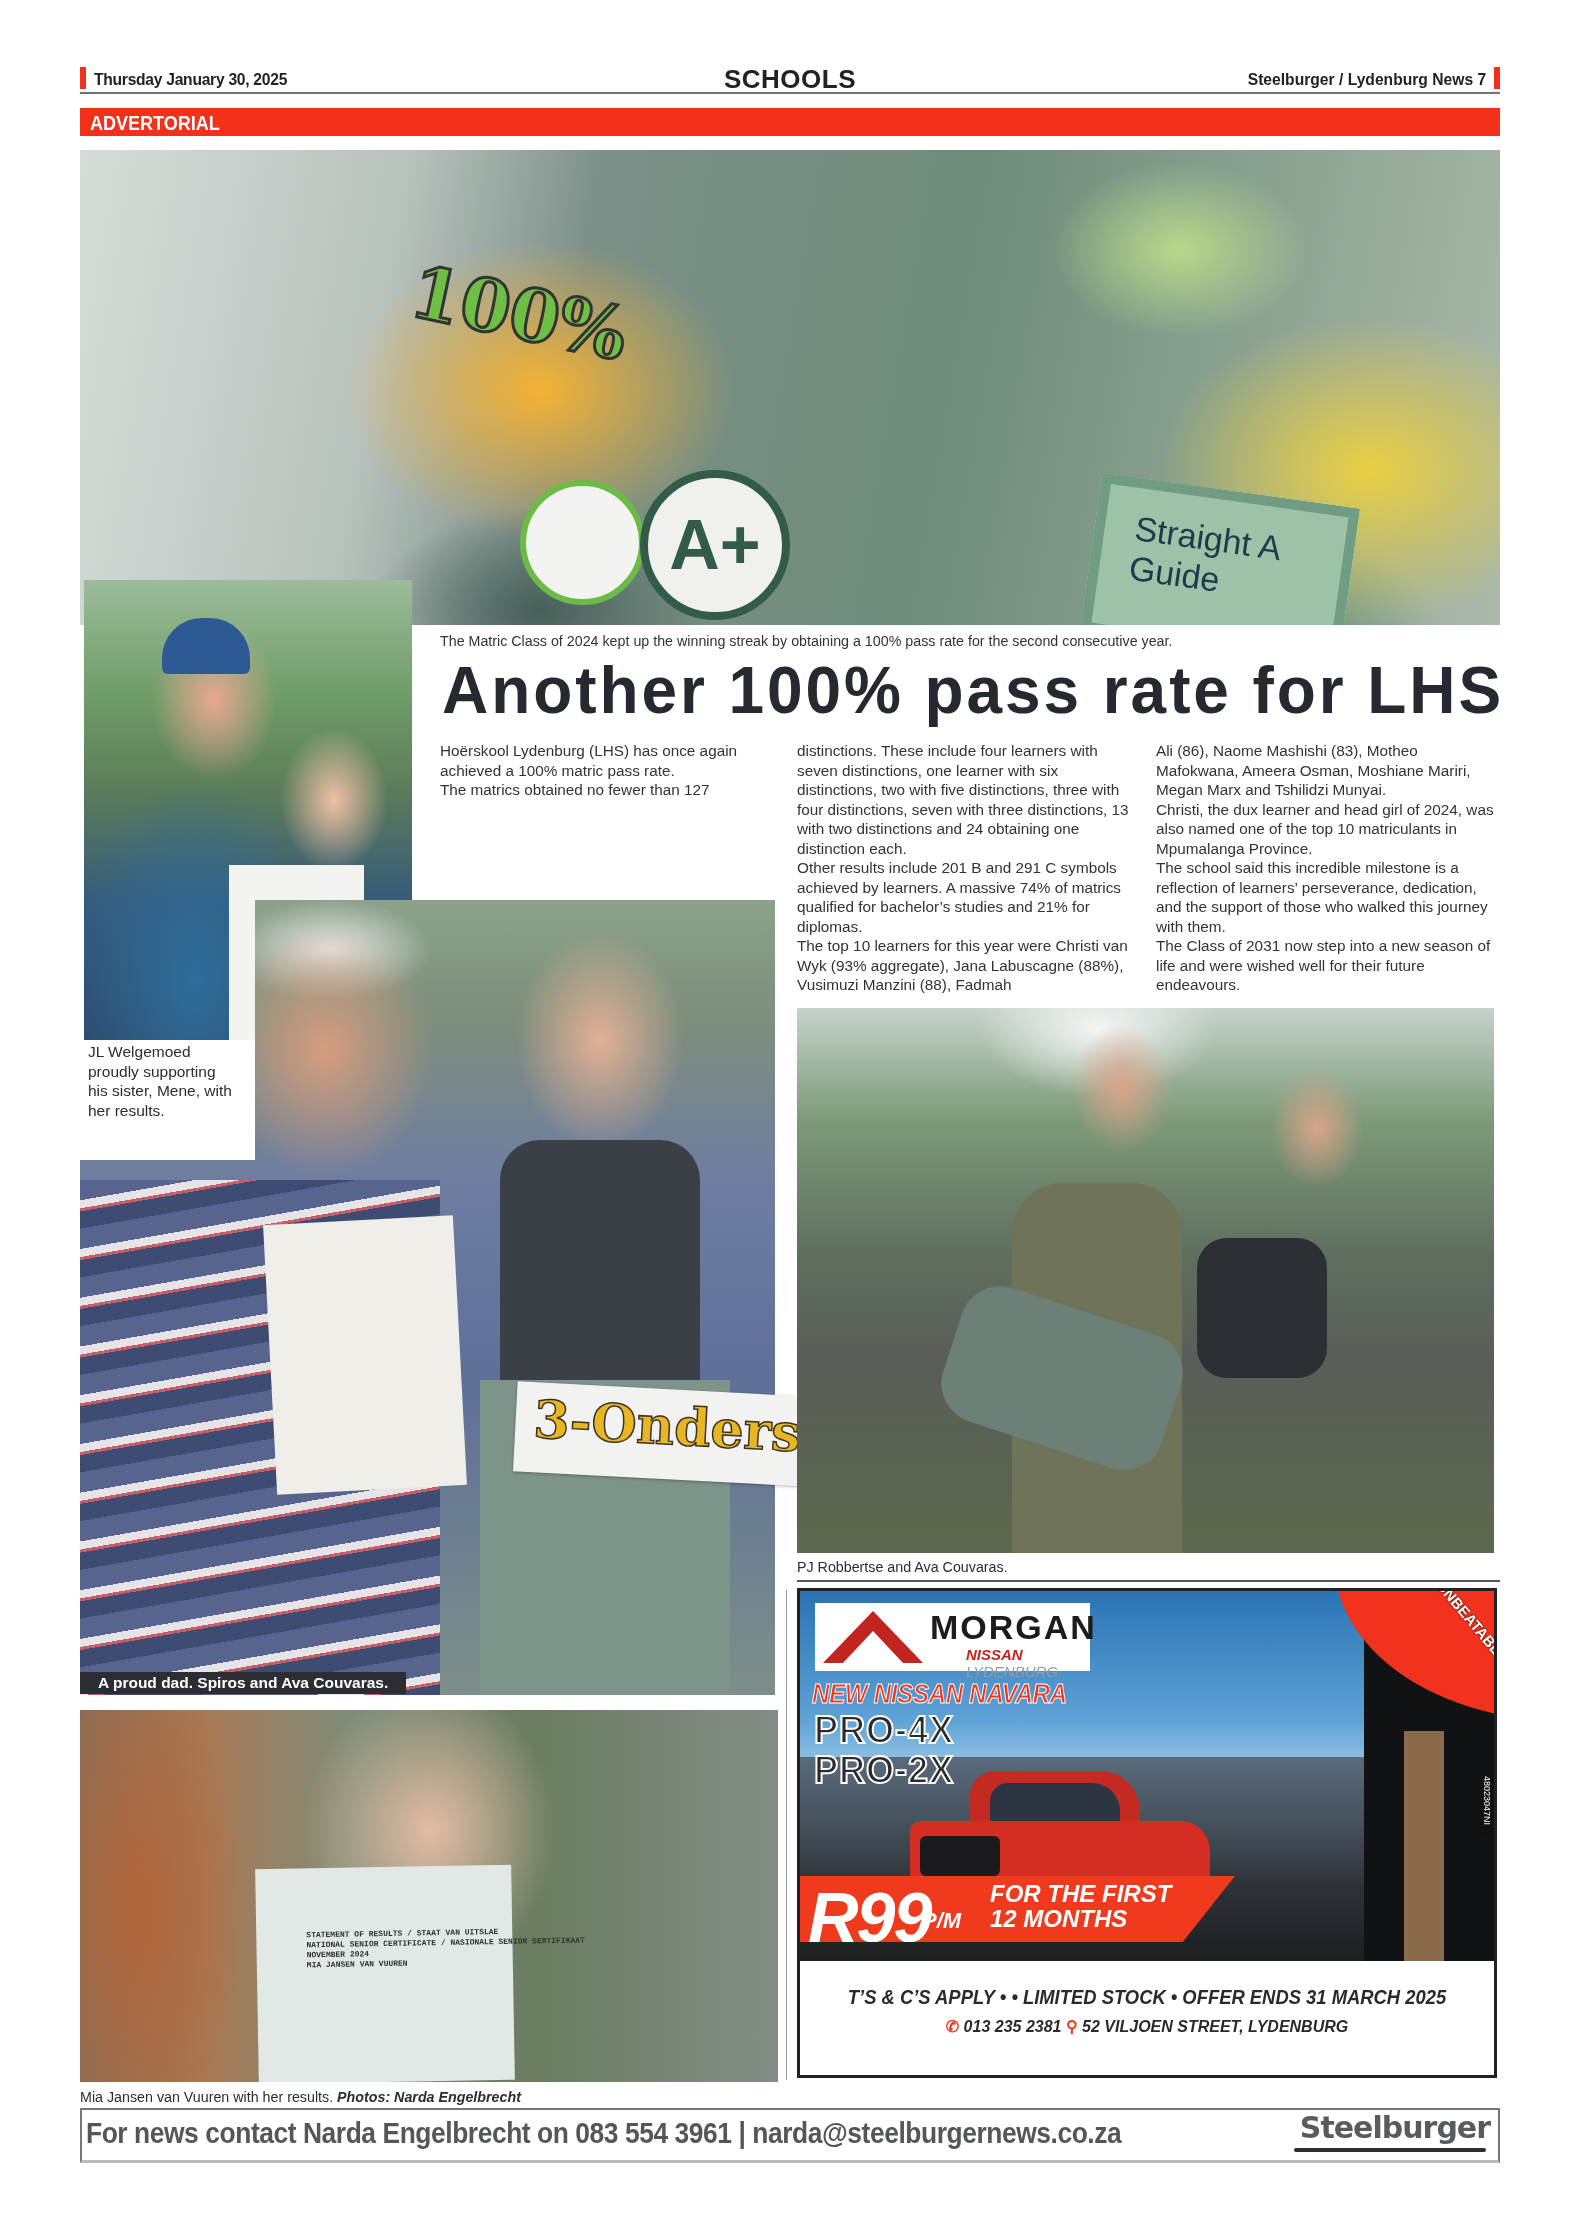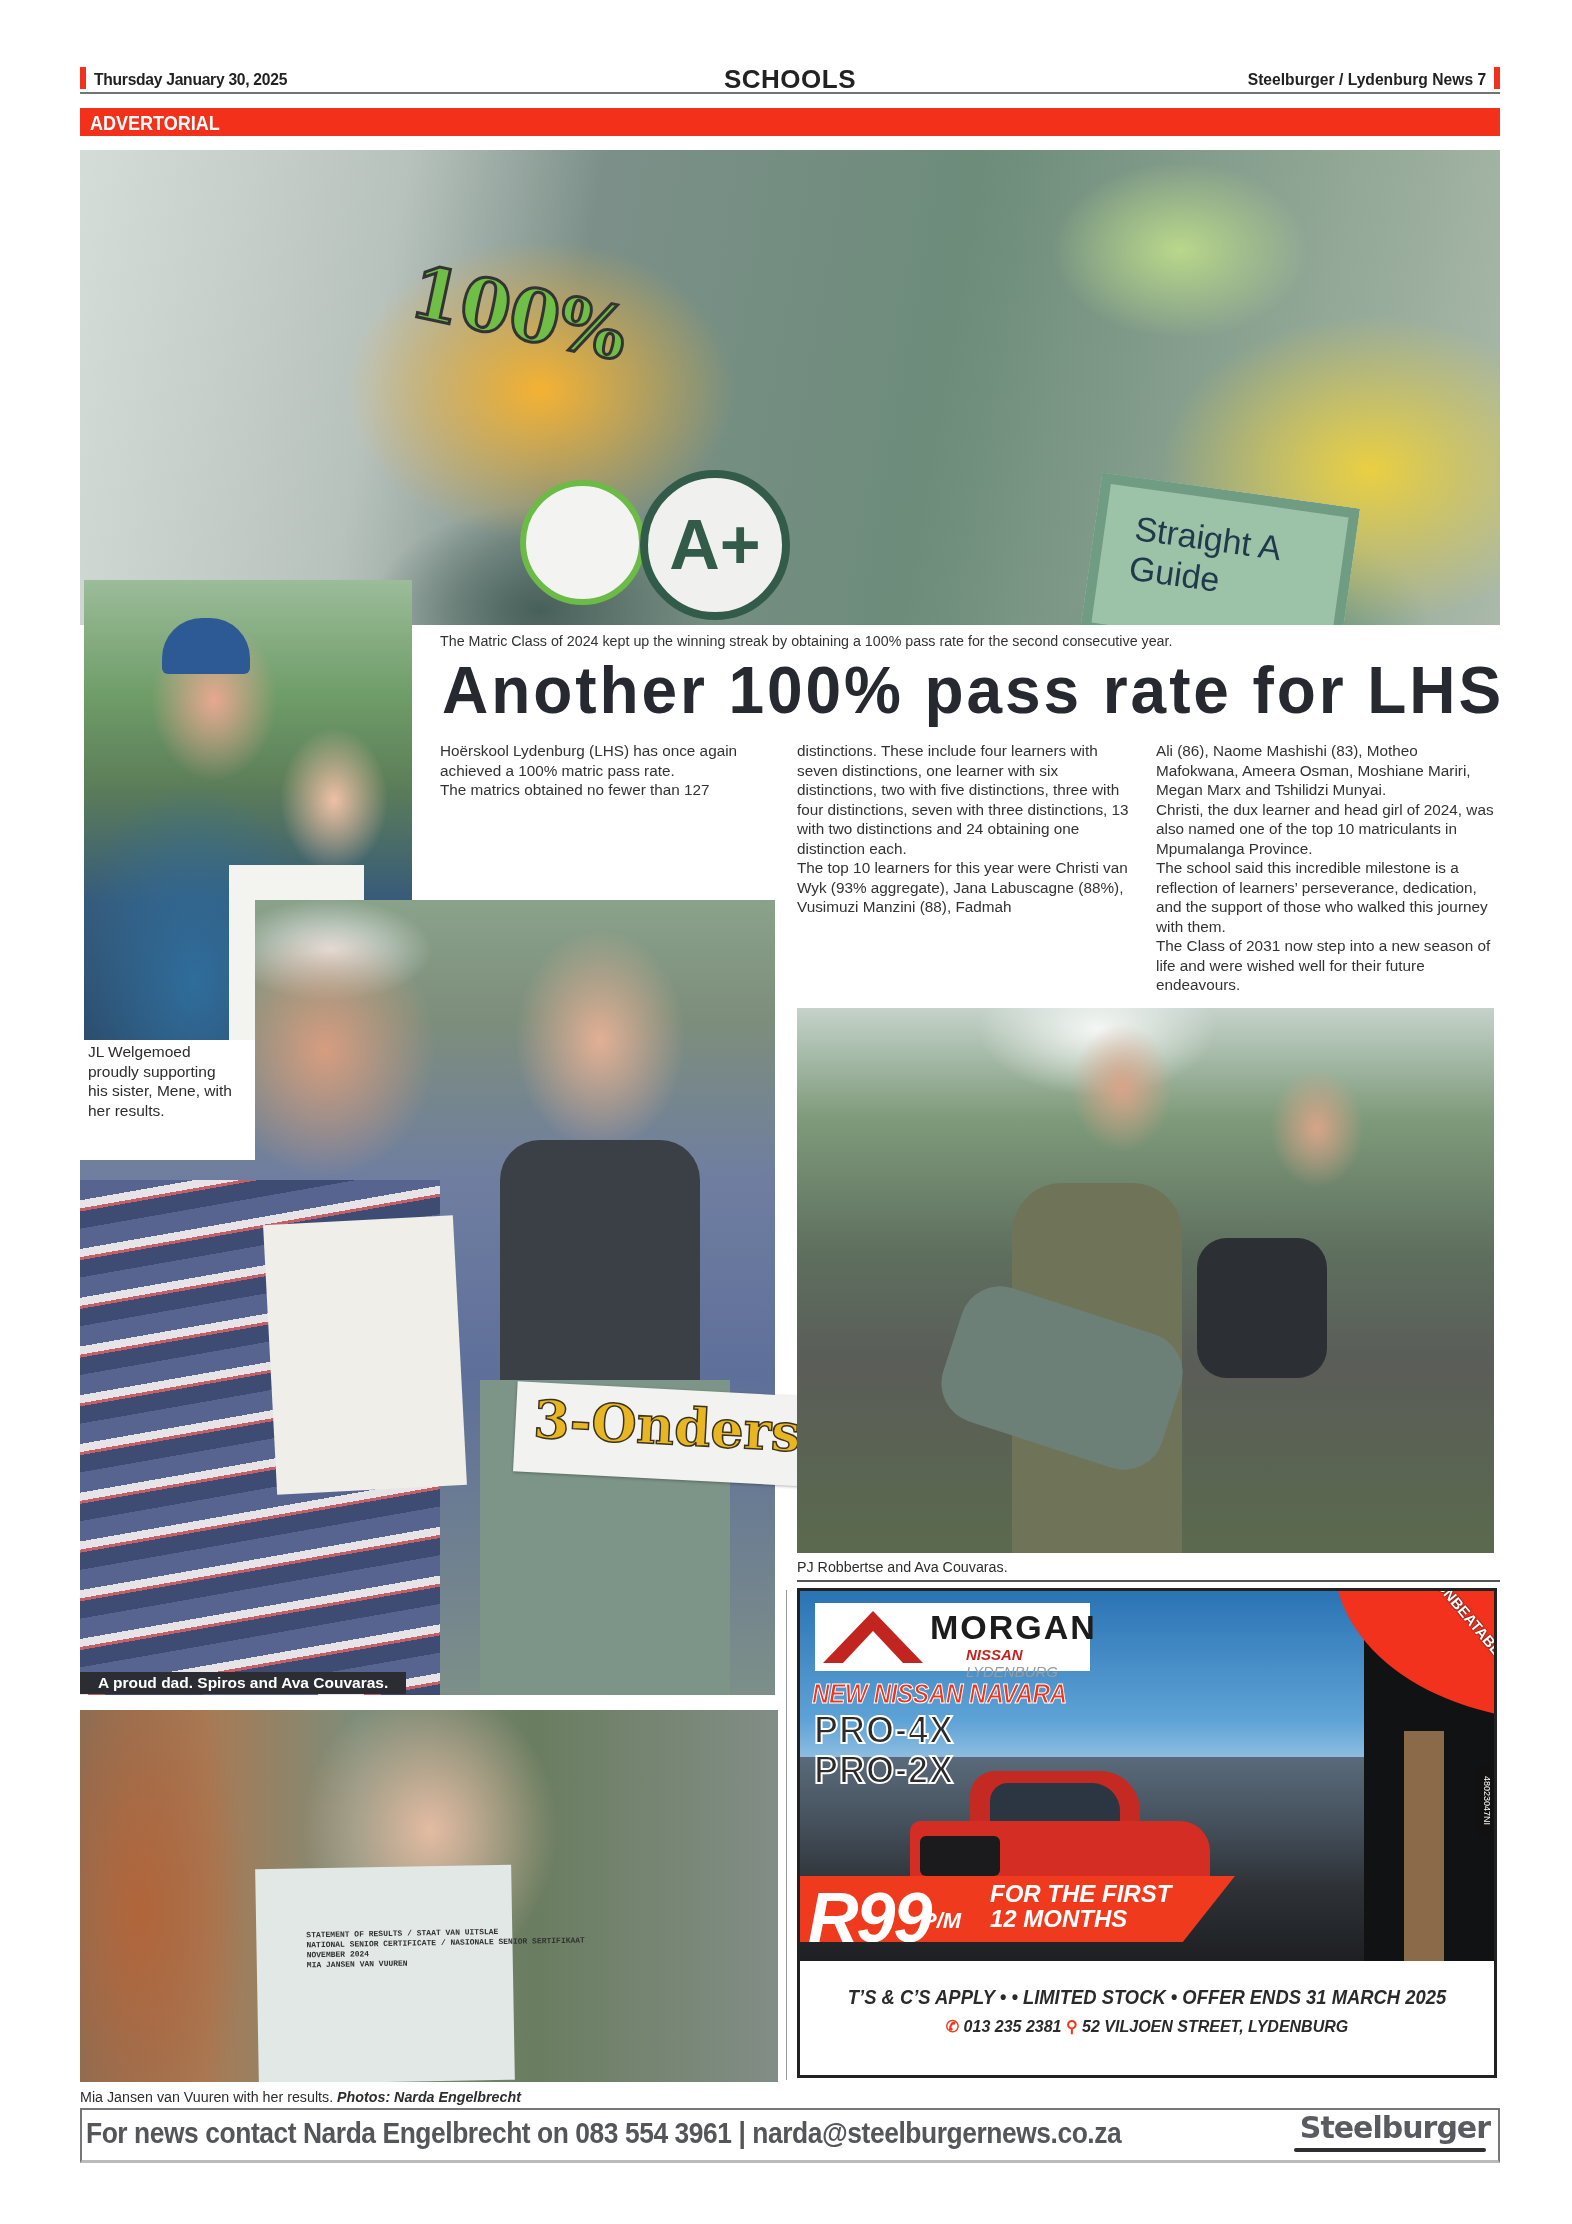--- a/index.html
+++ b/index.html
@@ -171,20 +171,21 @@
 
 <div class="hero-caption">The Matric Class of 2024 kept up the winning streak by obtaining a 100% pass rate for the second consecutive year.</div>
 <h1 class="headline">Another 100% pass rate for LHS</h1>
 
 <div class="body-col col1">
   <p>Hoërskool Lydenburg (LHS) has once again achieved a 100% matric pass rate.</p>
   <p>The matrics obtained no fewer than 127</p>
 </div>
 <div class="body-col col2">
   <p>distinctions. These include four learners with seven distinctions, one learner with six distinctions, two with five distinctions, three with four distinctions, seven with three distinctions, 13 with two distinctions and 24 obtaining one distinction each.</p>
+  <p>Other results include 201 B and 291 C symbols achieved by learners. A massive 74% of matrics qualified for bachelor’s studies and 21% for diplomas.</p>
   <p>The top 10 learners for this year were Christi van Wyk (93% aggregate), Jana Labuscagne (88%), Vusimuzi Manzini (88), Fadmah</p>
 </div>
 <div class="body-col col3">
   <p>Ali (86), Naome Mashishi (83), Motheo Mafokwana, Ameera Osman, Moshiane Mariri, Megan Marx and Tshilidzi Munyai.</p>
   <p>Christi, the dux learner and head girl of 2024, was also named one of the top 10 matriculants in Mpumalanga Province.</p>
   <p>The school said this incredible milestone is a reflection of learners’ perseverance, dedication, and the support of those who walked this journey with them.</p>
   <p>The Class of 2031 now step into a new season of life and were wished well for their future endeavours.</p>
 </div>
 
 <div class="photo jl">

